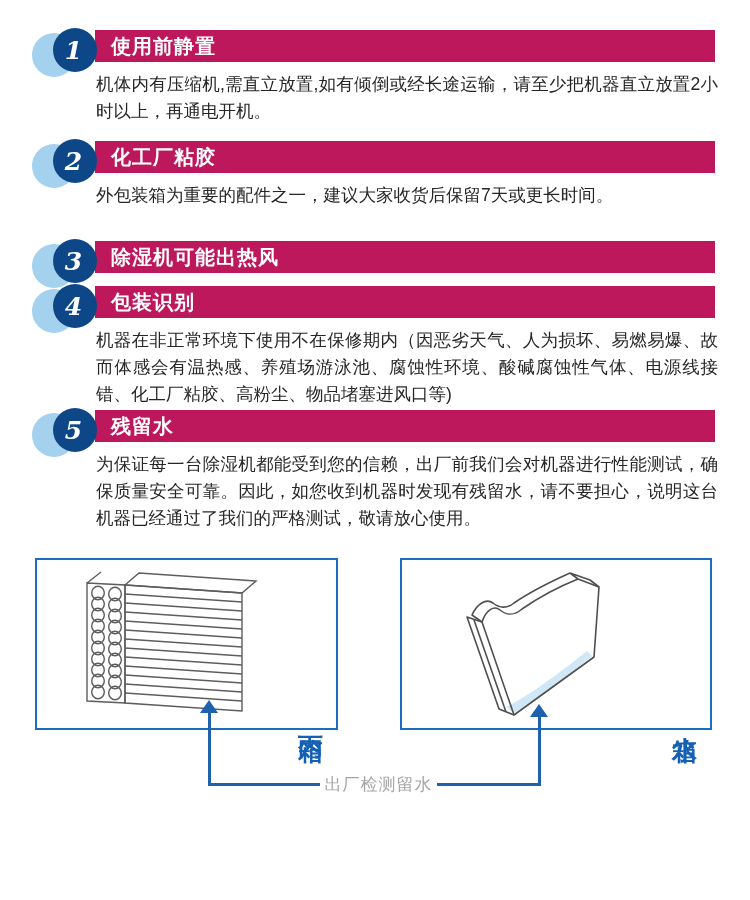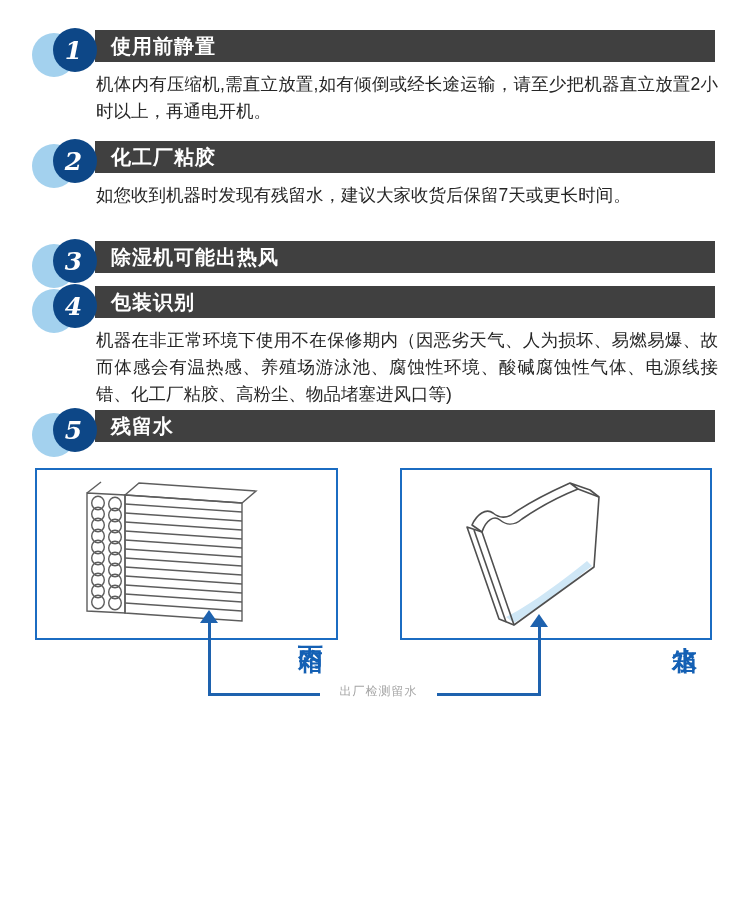--- a/index.html
+++ b/index.html
@@ -17,21 +17,21 @@
   .s1 { margin-top:30px; }
   .s2 { margin-top:16px; }
   .s3 { margin-top:32px; }
   .s4 { margin-top:13px; }
   .s5 { margin-top:2px; }
 
   .title-bar {
     margin-left:95px;
     width:620px;
     height:32px;
-    background:#404040;
+    background:#be185d;
     color:#ffffff;
     font-size:20px;
     font-weight:bold;
     line-height:32px;
     padding-left:16px;
     letter-spacing:1px;
   }
   .badge { position:absolute; left:32px; top:-2px; width:66px; height:52px; }
   .badge-light {
     position:absolute; left:0; top:5px;
@@ -82,21 +82,21 @@
   .arrow-up {
     position:absolute; width:0; height:0;
     border-left:9px solid transparent;
     border-right:9px solid transparent;
     border-bottom:13px solid #1e62ae;
   }
   .arrow-left  { left:200px; top:142px; }
   .arrow-right { left:530px; top:146px; }
   .conn-caption {
     position:absolute; left:318px; top:215px; width:121px;
-    text-align:center; font-size:12px; color:#a5a5a5; letter-spacing:1px;
+    text-align:center; font-size:17px; color:#a5a5a5; letter-spacing:1px;
   }
 </style>
 </head>
 <body>
 
 <div class="page">
 
   <div class="section s1">
     <div class="badge">
       <span class="badge-light"></span>
@@ -109,21 +109,21 @@
   </div>
 
   <div class="section s2">
     <div class="badge">
       <span class="badge-light"></span>
       <span class="badge-dark">2</span>
     </div>
     <div class="title-bar">
       <span>化工厂粘胶</span>
     </div>
-    <div class="body-text">如您收到机器时发现有残留水，建议大家收货后保留7天或更长时间。</div>
+    <div class="body-text">外包装箱为重要的配件之一，建议大家收货后保留7天或更长时间。</div>
   </div>
 
   <div class="section s3">
     <div class="badge">
       <span class="badge-light"></span>
       <span class="badge-dark">3</span>
     </div>
     <div class="title-bar">
       <span>除湿机可能出热风</span>
     </div>
@@ -141,20 +141,21 @@
   </div>
 
   <div class="section s5">
     <div class="badge">
       <span class="badge-light"></span>
       <span class="badge-dark">5</span>
     </div>
     <div class="title-bar">
       <span>残留水</span>
     </div>
+    <div class="body-text">为保证每一台除湿机都能受到您的信赖，出厂前我们会对机器进行性能测试，确保质量安全可靠。因此，如您收到机器时发现有残留水，请不要担心，说明这台机器已经通过了我们的严格测试，敬请放心使用。</div>
   </div>
 
   <div class="diagram">
 
     <div class="d-box left">
       <svg width="299" height="168" viewBox="0 0 299 168">
         <g fill="none" stroke="#5d5d5d" stroke-width="1.4">
 
           <polygon points="88,25 102,13 219,21 205,33"></polygon>
 

